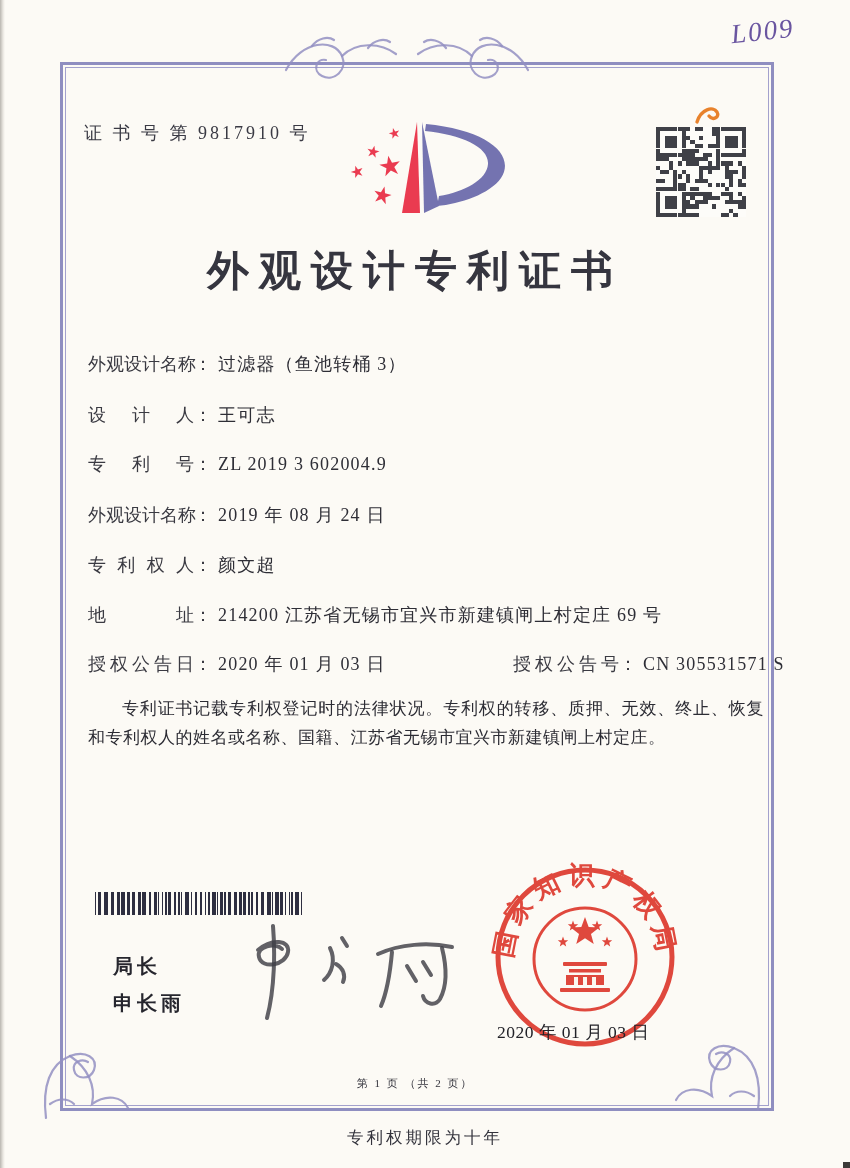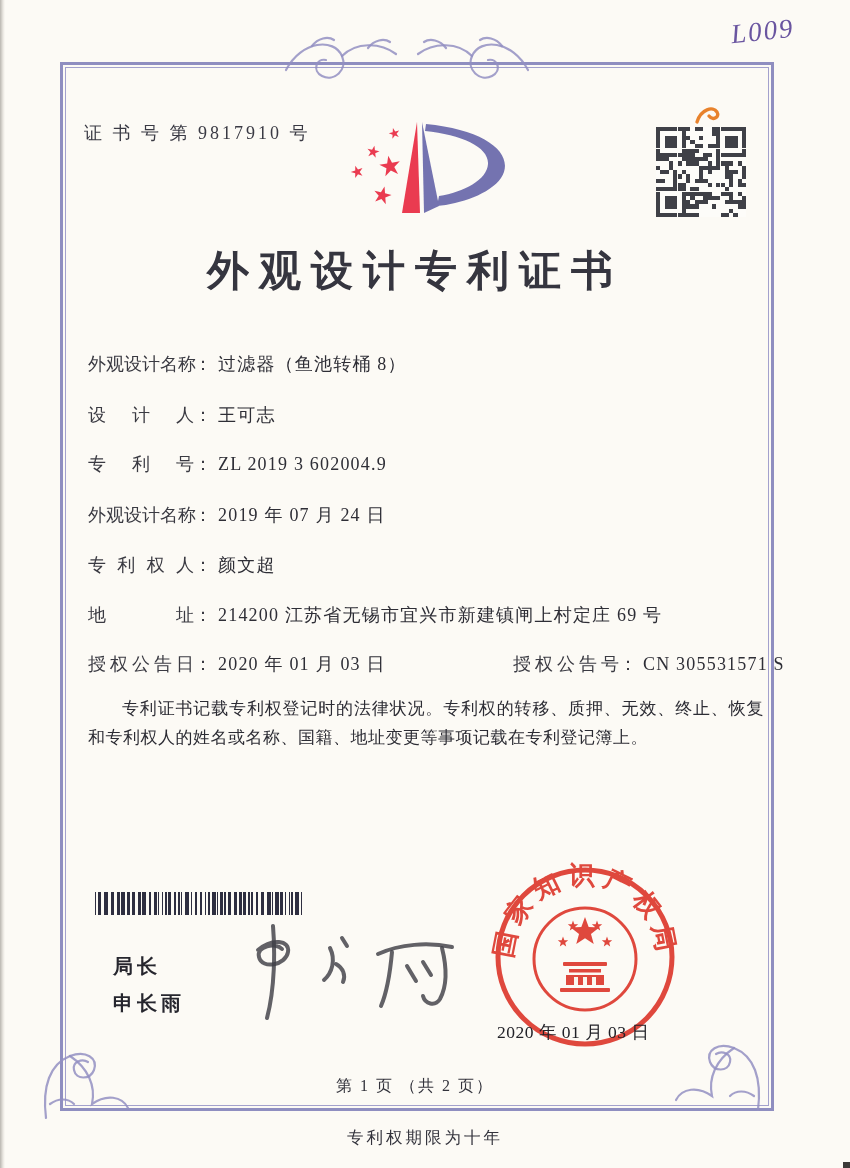--- a/index.html
+++ b/index.html
@@ -61,21 +61,21 @@
   .seal{position:absolute;left:490px;top:862px;width:190px;height:190px;
     mix-blend-mode:multiply;opacity:.92;}
   .seal-fill{fill:var(--seal-red,#e0392e);}
   .seal-ring{fill:none;stroke:var(--seal-red,#e0392e);}
   .seal-arc-text{font-size:26px;font-weight:bold;letter-spacing:7px;
     fill:var(--seal-red,#e0392e);font-family:"Liberation Serif",serif;}
   .seal-date{position:absolute;left:497px;top:1020px;width:170px;font-size:17.5px;
     color:#222228;letter-spacing:.5px;z-index:5;white-space:nowrap;}
 
   .page-footer{position:absolute;left:0;top:1076px;width:830px;text-align:center;
-    font-size:16px;letter-spacing:2px;color:#33333c;}
+    font-size:11px;letter-spacing:2px;color:#33333c;}
   .back-note{position:absolute;left:0;top:1127px;width:850px;text-align:center;
     font-size:16.5px;letter-spacing:3px;color:#33333c;}
 </style>
 </head>
 <body>
 
 <div class="scan-edge"></div>
 <div class="corner-mark"></div>
 
 <div class="frame"></div>
@@ -351,44 +351,44 @@
     <i style="left:34.4px;top:86.0px"></i>
     <i style="left:38.7px;top:86.0px"></i>
     <i style="left:64.5px;top:86.0px"></i>
     <i style="left:68.8px;top:86.0px"></i>
     <i style="left:77.4px;top:86.0px"></i>
   </div>
 
 <div class="title">外观设计专利证书</div>
 
 <div class="frow" style="top:352px">
-  <span class="flabel">外观设计名称</span><span class="fcolon">：</span><span class="fvalue">过滤器（鱼池转桶 8）</span>
+  <span class="flabel">外观设计名称</span><span class="fcolon">：</span><span class="fvalue">过滤器（鱼池转桶 3）</span>
 </div>
 <div class="frow" style="top:403px">
   <span class="flabel">设计人</span><span class="fcolon">：</span><span class="fvalue">王可志</span>
 </div>
 <div class="frow" style="top:452px">
   <span class="flabel">专利号</span><span class="fcolon">：</span><span class="fvalue">ZL 2019 3 602004.9</span>
 </div>
 <div class="frow" style="top:503px">
-  <span class="flabel">外观设计名称</span><span class="fcolon">：</span><span class="fvalue">2019 年 07 月 24 日</span>
+  <span class="flabel">外观设计名称</span><span class="fcolon">：</span><span class="fvalue">2019 年 08 月 24 日</span>
 </div>
 <div class="frow" style="top:553px">
   <span class="flabel">专利权人</span><span class="fcolon">：</span><span class="fvalue">颜文超</span>
 </div>
 <div class="frow" style="top:603px">
   <span class="flabel">地址</span><span class="fcolon">：</span><span class="fvalue">214200 江苏省无锡市宜兴市新建镇闸上村定庄 69 号</span>
 </div>
 <div class="frow" style="top:652px">
   <span><span class="flabel">授权公告日</span><span class="fcolon">：</span><span class="fvalue">2020 年 01 月 03 日</span></span>
   <span class="grant-no"><span class="flabel">授权公告号</span><span class="fcolon">：</span><span class="fvalue">CN 305531571 S</span></span>
 </div>
 
 <div class="paras">
-  <p>专利证书记载专利权登记时的法律状况。专利权的转移、质押、无效、终止、恢复和专利权人的姓名或名称、国籍、地址变更等事项记载在专利登记簿上。</p>
+  <p>专利证书记载专利权登记时的法律状况。专利权的转移、质押、无效、终止、恢复和专利权人的姓名或名称、国籍、江苏省无锡市宜兴市新建镇闸上村定庄。</p>
 </div>
 
 <div class="barcode">
     <i style="left:0px;width:1px"></i>
     <i style="left:3px;width:3px"></i>
     <i style="left:9px;width:4px"></i>
     <i style="left:16px;width:3px"></i>
     <i style="left:22px;width:3px"></i>
     <i style="left:26px;width:4px"></i>
     <i style="left:32px;width:3px"></i>

